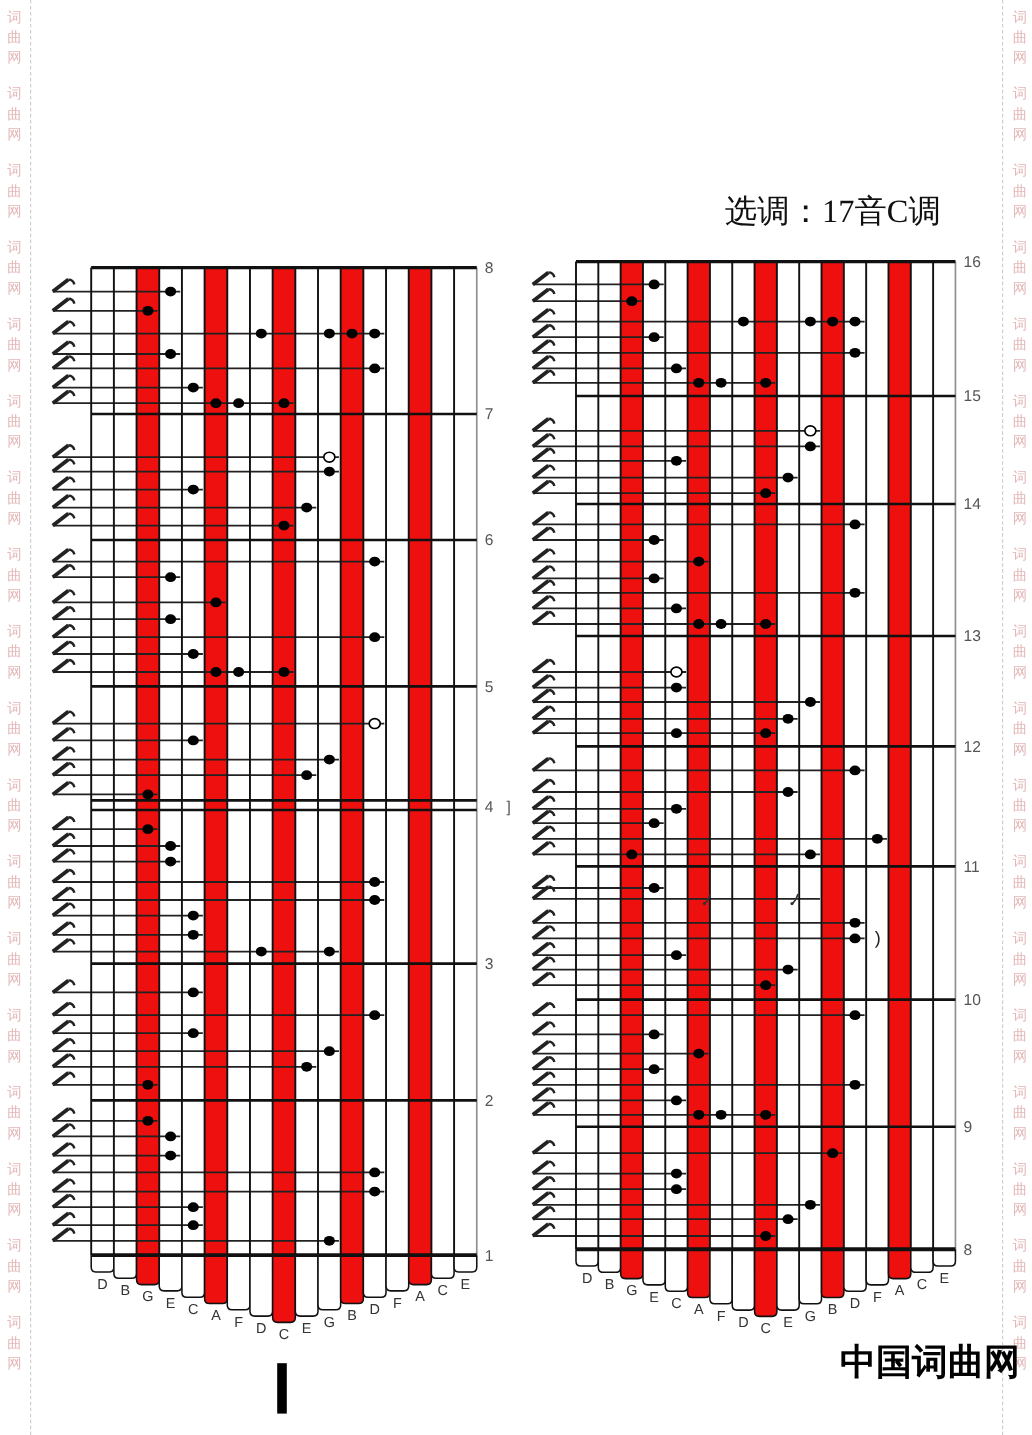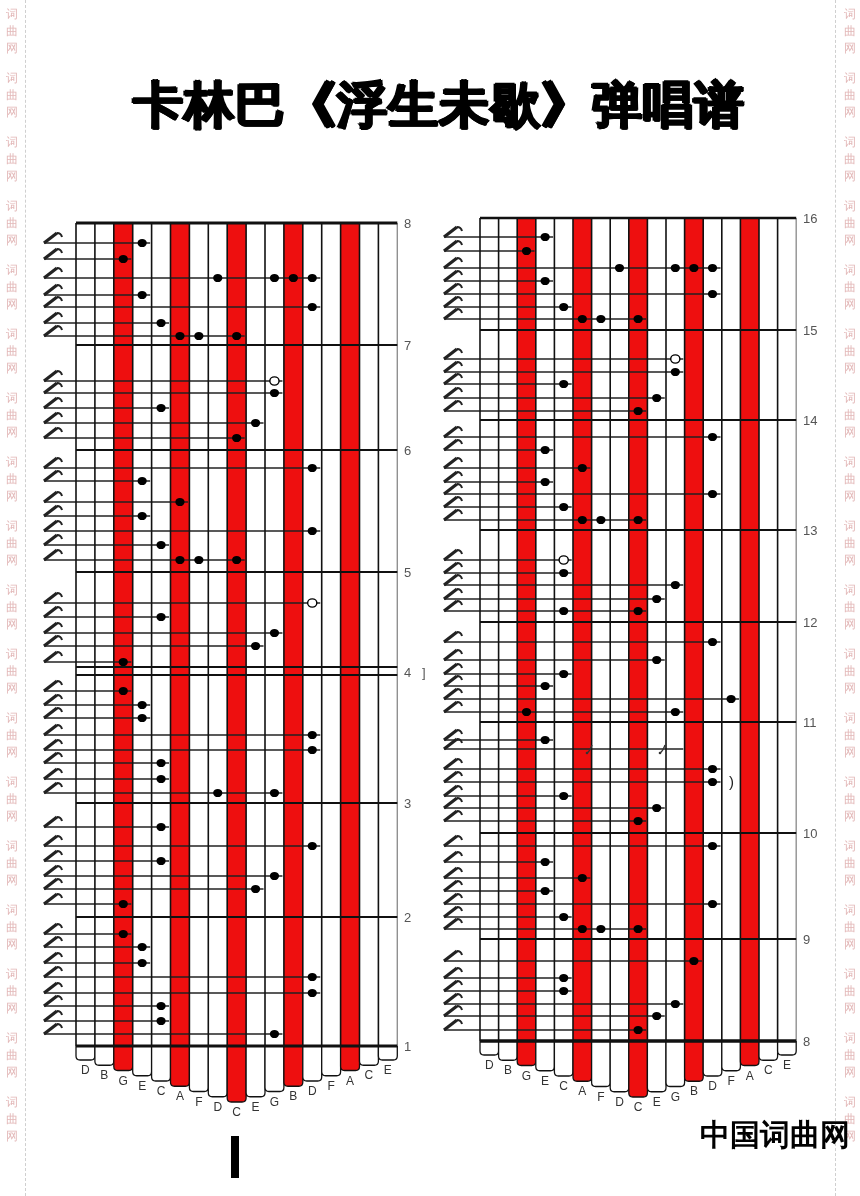--- a/index.html
+++ b/index.html
@@ -207,21 +207,21 @@
         <span style="color: rgb(227, 184, 184);">曲</span>
         <span style="color: rgb(227, 184, 184);">网</span>
       </div>
       <div class="wm-group">
         <span style="color: rgb(227, 184, 184);">词</span>
         <span style="color: rgb(227, 184, 184);">曲</span>
         <span style="color: rgb(227, 184, 184);">网</span>
       </div>
     </div>
 
-  <div class="title">卡林巴《浮生未歇》弹唱谱</div>
+  <div class="subtitle">选调：17音C调</div>
 
   <svg id="tab-svg" width="860" height="1196" viewBox="0 0 860 1196">
       <g>
         <rect x="113.8" y="223" width="18.9" height="823" fill="#ee0f0f"></rect>
         <rect x="170.5" y="223" width="18.9" height="823" fill="#ee0f0f"></rect>
         <rect x="227.2" y="223" width="18.9" height="823" fill="#ee0f0f"></rect>
         <rect x="283.9" y="223" width="18.9" height="823" fill="#ee0f0f"></rect>
         <rect x="340.59999999999997" y="223" width="18.9" height="823" fill="#ee0f0f"></rect>
         <line x1="44" y1="243" x2="150.14999999999998" y2="243" stroke="#222222" stroke-width="1.5"></line>
         <path d="M 44 243 L 57 233" stroke="#222222" stroke-width="3.2" fill="none"></path>

